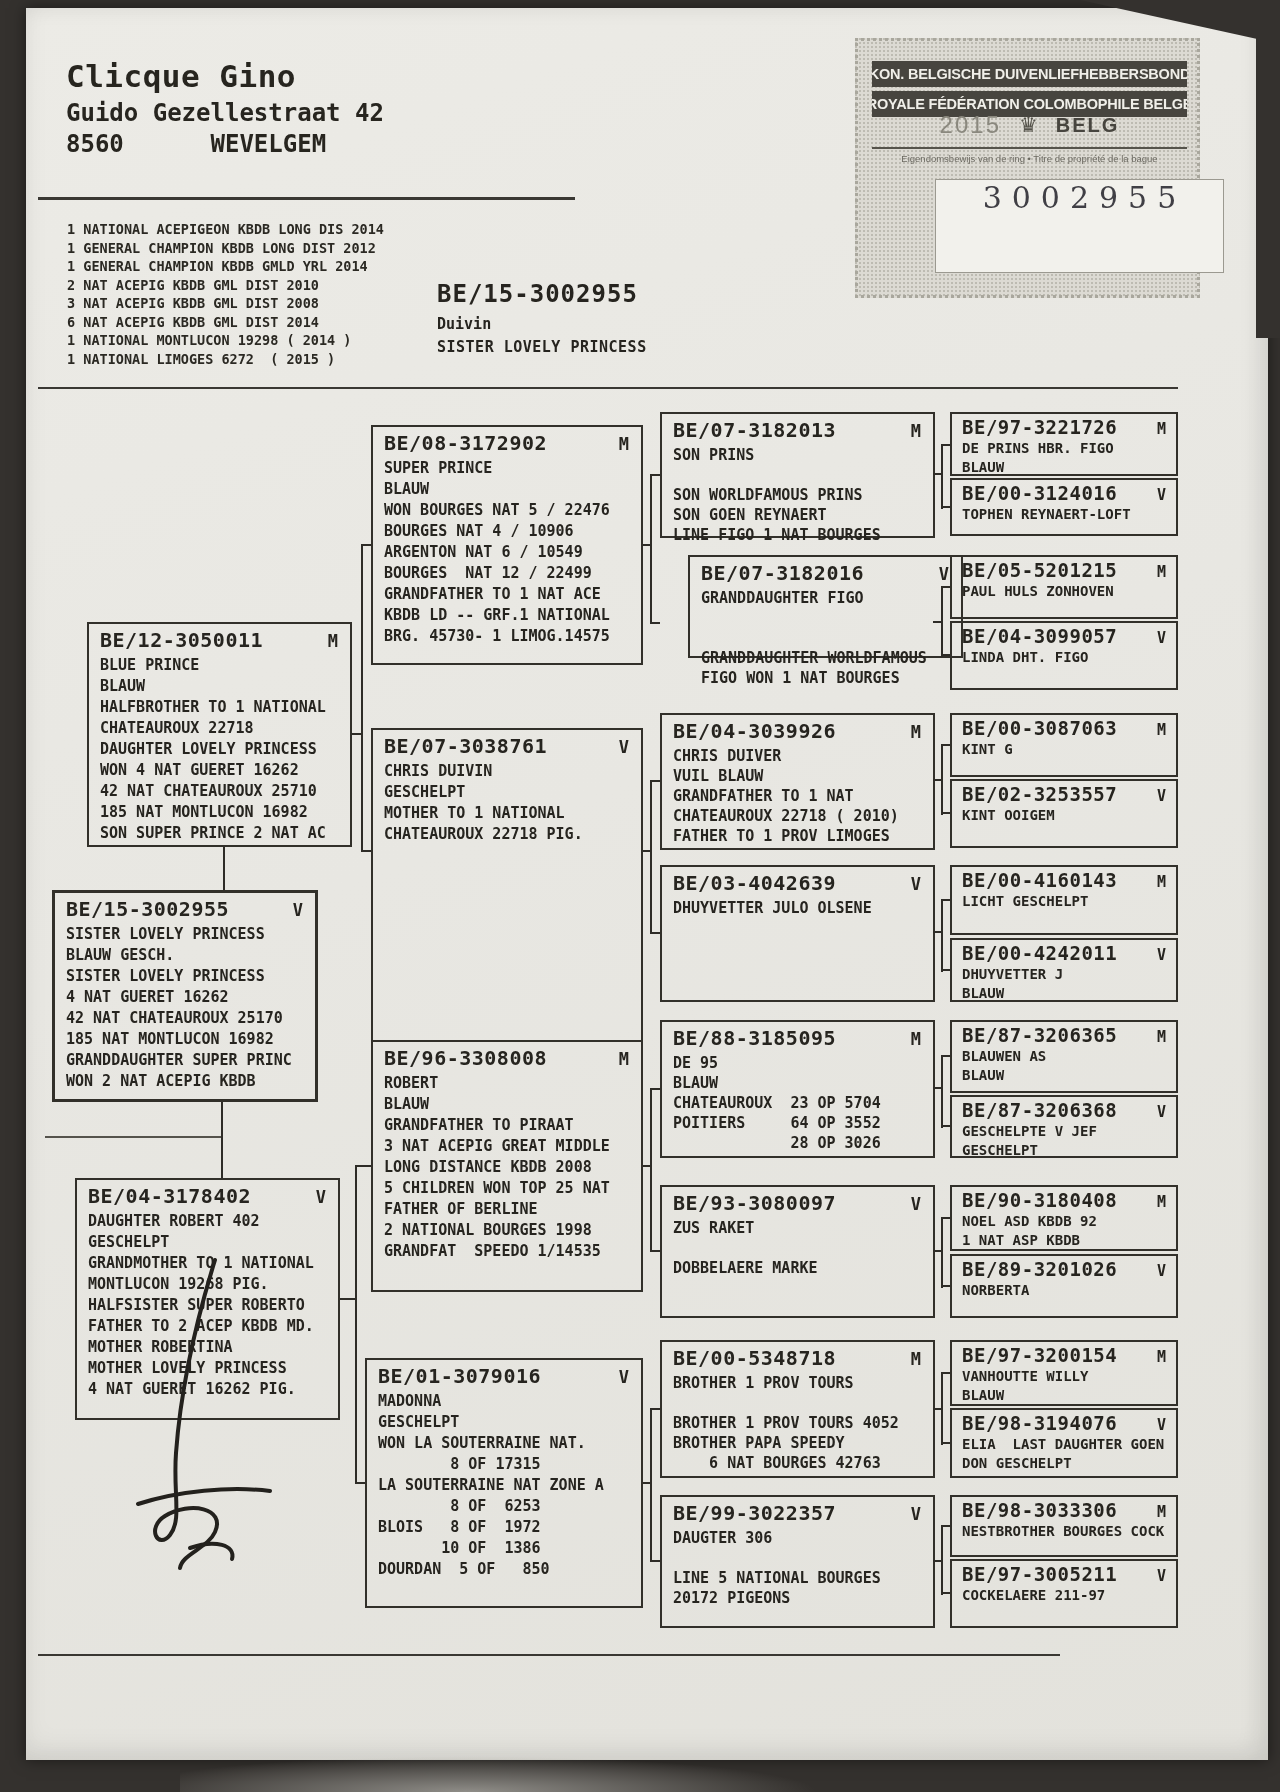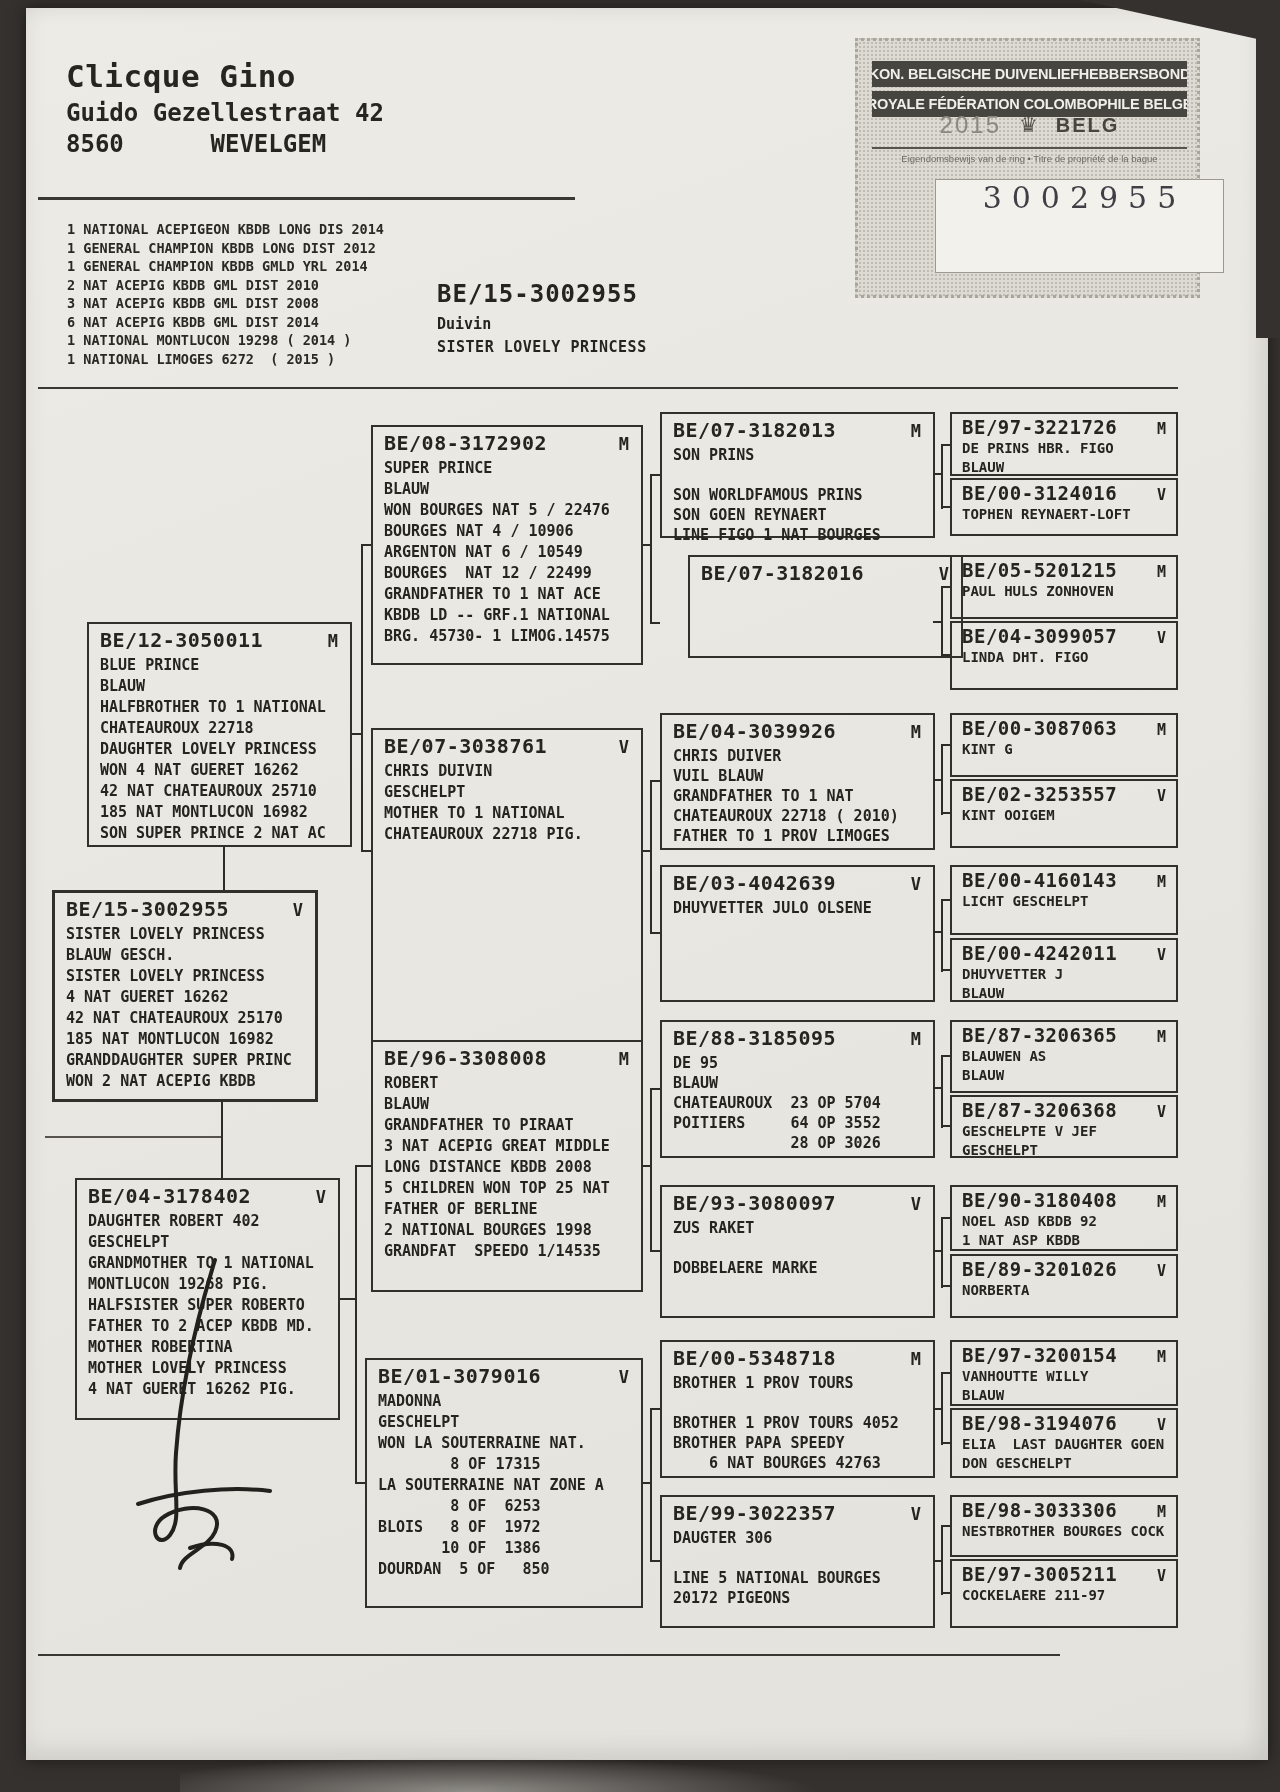--- a/index.html
+++ b/index.html
@@ -249,20 +249,27 @@
       <div class="ln">SON WORLDFAMOUS PRINS</div>
       <div class="ln">SON GOEN REYNAERT</div>
       <div class="ln">LINE FIGO 1 NAT BOURGES</div>
     </div>
 </div>
 <div class="pbox mid" style="left:688px;top:555px;width:275px;height:103px;">
   <div class="head">
       <span class="ring">BE/07-3182016</span>
       <span class="sex">V</span>
     </div>
+  <div class="plines">
+      <div class="ln">GRANDDAUGHTER FIGO</div>
+      <div class="ln">&nbsp;</div>
+      <div class="ln">&nbsp;</div>
+      <div class="ln">GRANDDAUGHTER WORLDFAMOUS</div>
+      <div class="ln">FIGO WON 1 NAT BOURGES</div>
+    </div>
 </div>
 <div class="pbox mid" style="left:660px;top:713px;width:275px;height:137px;">
   <div class="head">
       <span class="ring">BE/04-3039926</span>
       <span class="sex">M</span>
     </div>
   <div class="plines">
       <div class="ln">CHRIS DUIVER</div>
       <div class="ln">VUIL BLAUW</div>
       <div class="ln">GRANDFATHER TO 1 NAT</div>

